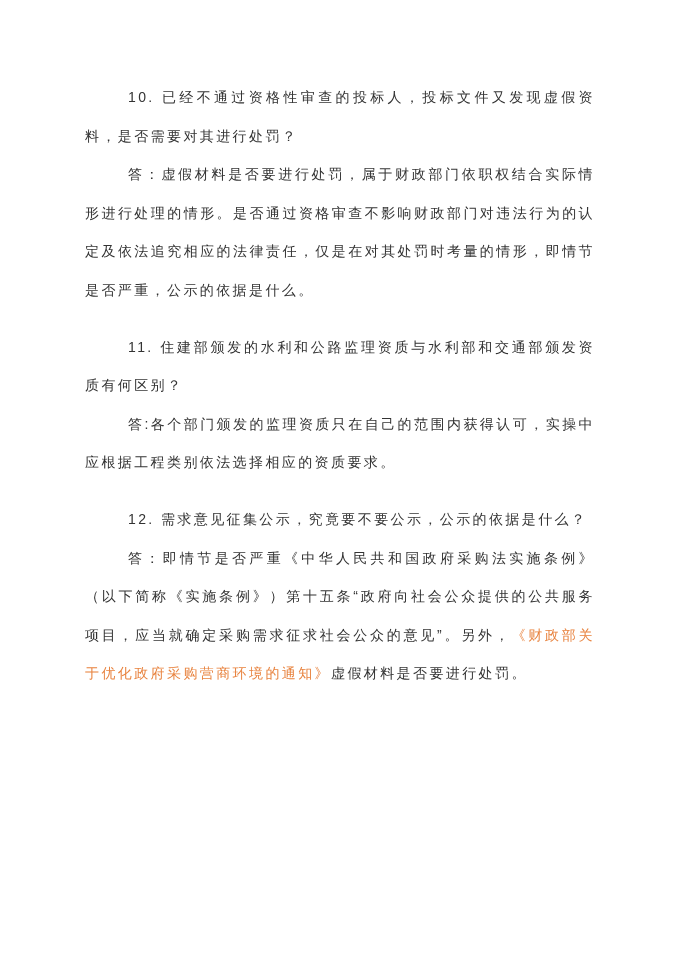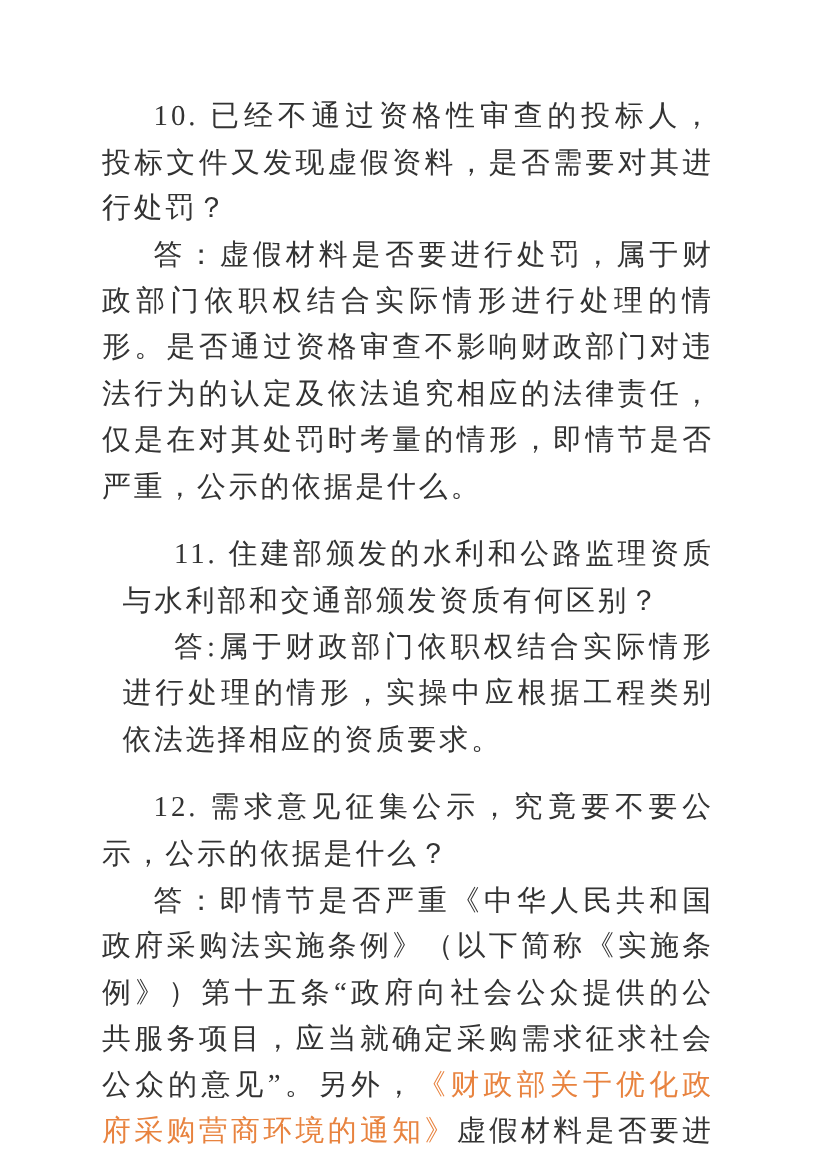--- a/index.html
+++ b/index.html
@@ -19,50 +19,50 @@
     overflow: hidden;
   }
   .page {
     width: 680px;
     height: 962px;
     background: var(--page-bg);
     padding: 78px 85px 60px 85px;
   }
   .para {
     margin: 0;
-    font-family: Liberation Serif, serif;
-    font-size: 24px;
+    font-family: Liberation Sans, sans-serif;
+    font-size: 14px;
     line-height: 38.6px;
     color: var(--text-color);
     text-align: justify;
     letter-spacing: 2.4px;
     text-indent: 43px;
   }
   .qa-item { margin: 0; }
-  .qa-item.gap-small { margin-top: 18px; margin-left: 17px; }
+  .qa-item.gap-small { margin-top: 18px; }
   .qa-item.gap-large { margin-top: 18px; }
   .doc-link {
     color: var(--link-color);
     text-decoration: none;
     cursor: pointer;
   }
 </style>
 </head>
 <body>
 
 <div class="page">
 
   <section class="qa-item">
     <p class="para question">10. 已经不通过资格性审查的投标人，投标文件又发现虚假资料，是否需要对其进行处罚？</p>
     <p class="para">答：虚假材料是否要进行处罚，属于财政部门依职权结合实际情形进行处理的情形。是否通过资格审查不影响财政部门对违法行为的认定及依法追究相应的法律责任，仅是在对其处罚时考量的情形，即情节是否严重，公示的依据是什么。</p>
   </section>
 
   <section class="qa-item gap-small">
     <p class="para question">11. 住建部颁发的水利和公路监理资质与水利部和交通部颁发资质有何区别？</p>
-    <p class="para">答:属于财政部门依职权结合实际情形进行处理的情形，实操中应根据工程类别依法选择相应的资质要求。</p>
+    <p class="para">答:各个部门颁发的监理资质只在自己的范围内获得认可，实操中应根据工程类别依法选择相应的资质要求。</p>
   </section>
 
   <section class="qa-item gap-large">
     <p class="para question">12. 需求意见征集公示，究竟要不要公示，公示的依据是什么？</p>
     <p class="para"><span>答：即情节是否严重《中华人民共和国政府采购法实施条例》（以下简称《实施条例》）第十五条“政府向社会公众提供的公共服务项目，应当就确定采购需求征求社会公众的意见”。另外，</span><a class="doc-link">《财政部关于优化政府采购营商环境的通知》</a><span>虚假材料是否要进行处罚。</span></p>
   </section>
 
 </div>
 
 </body></html>

